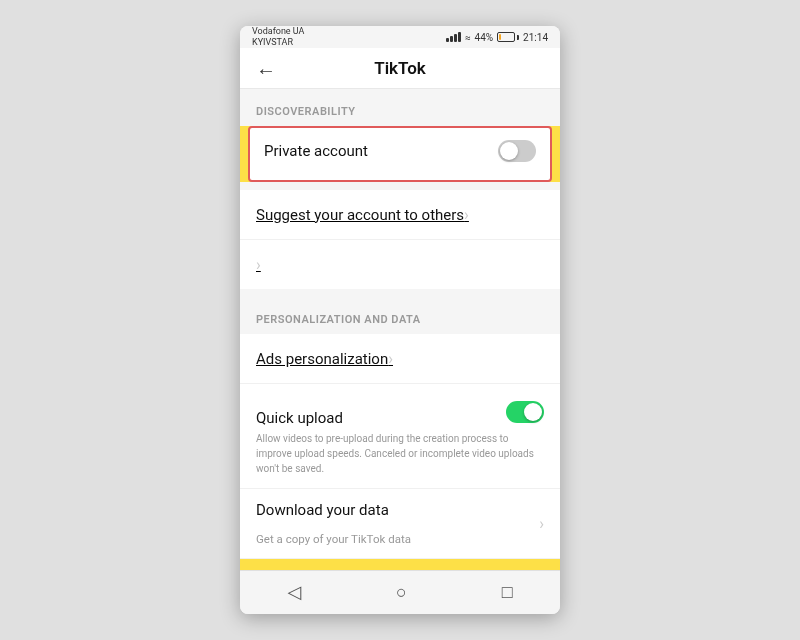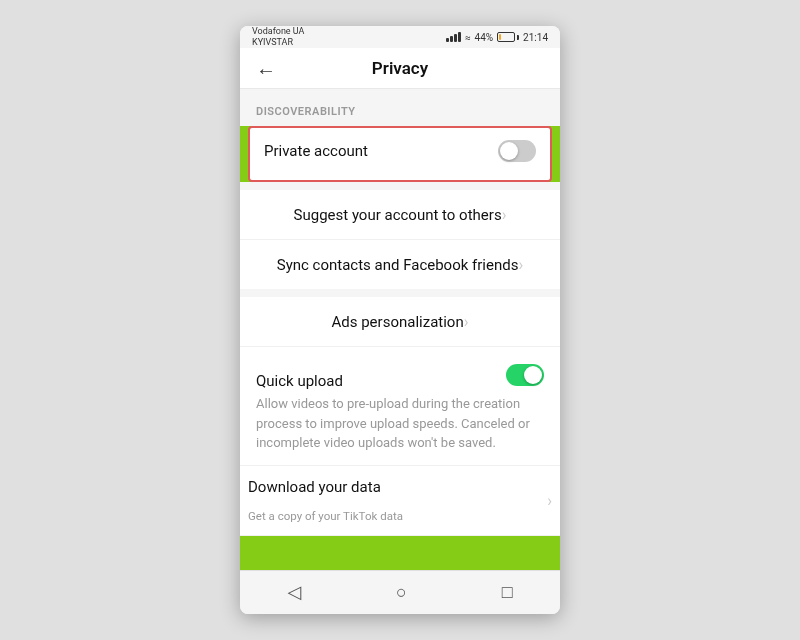--- a/index.html
+++ b/index.html
@@ -81,21 +81,21 @@
     .page-title {
       font-size: 17px;
       font-weight: 600;
       color: #111;
     }
 
     
     .content {
       flex: 1;
       overflow-y: auto;
-      background: #84cc16;
+      background: #fde047;
     }
     .content::-webkit-scrollbar { display: none; }
 
     
     .section-header {
       padding: 16px 16px 8px 16px;
       font-size: 11px;
       font-weight: 600;
       color: #999;
       letter-spacing: 0.5px;
@@ -159,24 +159,25 @@
       transition: left 0.2s;
     }
     .toggle.off .toggle-knob { left: 2px; }
     .toggle.on .toggle-knob { left: 18px; }
 
     
     .list-item {
       background: #ffffff;
       padding: 15px 16px;
       display: flex;
-      justify-content: center;
+      justify-content: flex-start;
       align-items: center;
       border-bottom: 1px solid #f0f0f0;
       cursor: pointer;
+      text-decoration: underline;
     }
     .list-item:last-child { border-bottom: none; }
     .list-item-label {
       font-size: 15px;
       color: #111;
     }
     .chevron {
       color: #ccc;
       font-size: 16px;
     }
@@ -198,29 +199,29 @@
       justify-content: space-between;
       align-items: center;
       margin-bottom: 4px;
     }
     .toggle-item-label {
       font-size: 15px;
       color: #111;
       margin-top: 13px;
     }
     .toggle-item-desc {
-      font-size: 13px;
+      font-size: 10px;
       color: #999;
       line-height: 1.5;
     }
 
     
     .download-item {
       background: #ffffff;
-      padding: 12px 8px;
+      padding: 12px 16px;
       display: flex;
       justify-content: space-between;
       align-items: center;
       border-bottom: 1px solid #f0f0f0;
       cursor: pointer;
     }
     .download-item-content { flex: 1; }
     .download-item-label { font-size: 15px; color: #111; }
     .download-item-desc { font-size: 11.5px; color: #999; margin-top: 13px; }
 
@@ -264,21 +265,21 @@
           <div class="battery-fill"></div>
         </div>
         <div class="battery-tip"></div>
       </div>
       <span>21:14</span>
     </div>
   </div>
 
   <div class="top-nav">
     <span class="back-arrow">←</span>
-    <span class="page-title">Privacy</span>
+    <span class="page-title">TikTok</span>
   </div>
 
   <div class="content">
 
     <div class="section-header">DISCOVERABILITY</div>
 
     <div class="private-account-card">
       <div class="private-account-row">
         <span class="private-account-label">Private account</span>
         <div class="toggle off">
@@ -288,27 +289,27 @@
     </div>
 
     <div class="section-gap"></div>
 
     <div class="setting-card">
       <div class="list-item">
         <span class="list-item-label">Suggest your account to others</span>
         <span class="chevron">›</span>
       </div>
       <div class="list-item">
-        <span class="list-item-label">Sync contacts and Facebook friends</span>
         <span class="chevron">›</span>
       </div>
     </div>
 
     <div class="section-gap"></div>
 
+    <div class="section-header">PERSONALIZATION AND DATA</div>
 
     <div class="setting-card">
 
       <div class="list-item">
         <span class="list-item-label">Ads personalization</span>
         <span class="chevron">›</span>
       </div>
 
       <div class="toggle-item">
         <div class="toggle-item-row">

